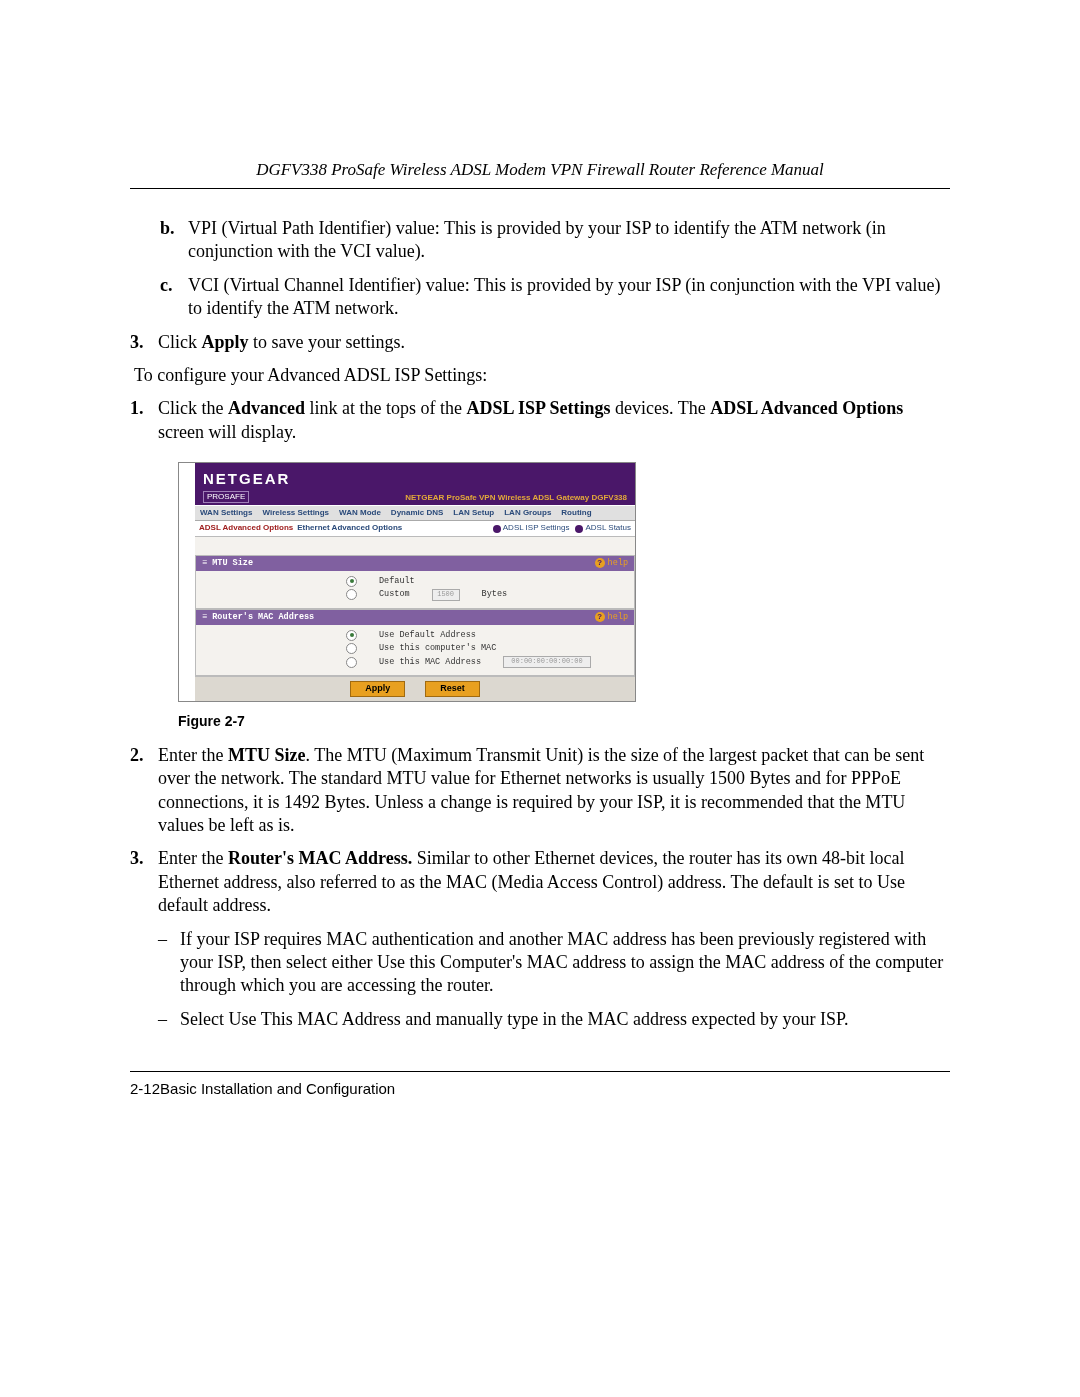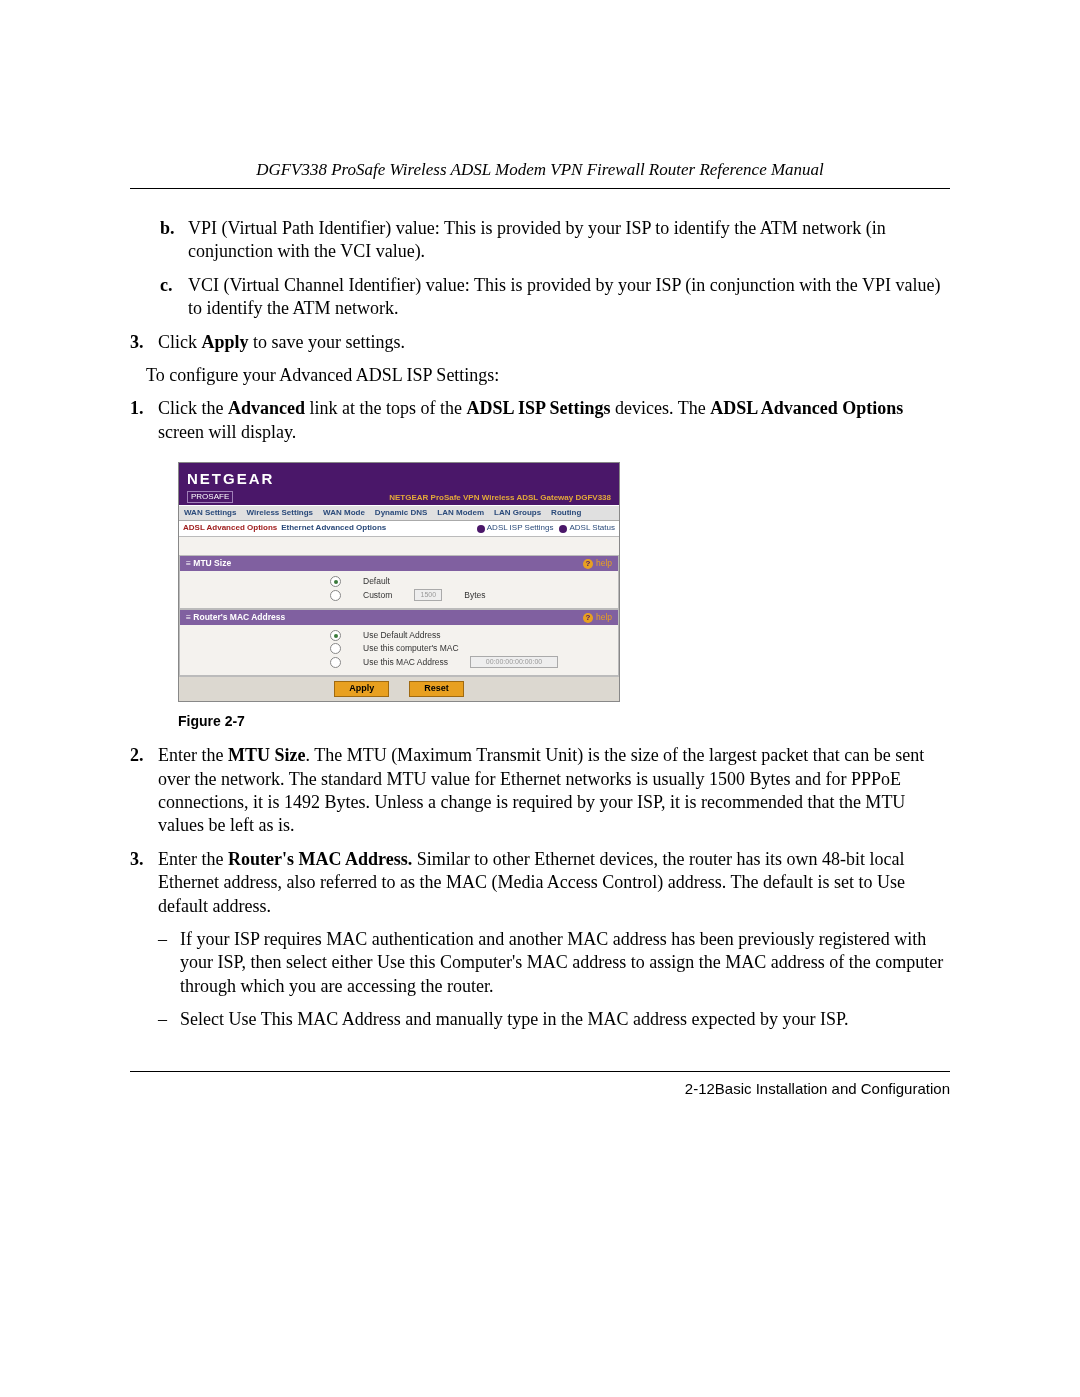--- a/index.html
+++ b/index.html
@@ -41,38 +41,39 @@
     min-width: 28px;
     font-weight: bold;
   }
   .li-dash {
     min-width: 22px;
   }
   .li-content {
     flex: 1;
   }
   .indent-b { padding-left: 30px; }
-  .para { margin: 8px 16px; }
+  .para { margin: 8px 4px; }
   .bold { font-weight: bold; }
   .figure-caption {
     font-family: Arial, Helvetica, sans-serif;
     font-size: 14px;
     font-weight: bold;
     margin: 10px 0 14px 48px;
   }
 
   
   .embed {
     width: 440px;
     margin: 18px 0 6px 48px;
     border: 1px solid #888;
     font-family: Arial, Helvetica, sans-serif;
     font-size: 9px;
     color: #333;
     background: #fff;
+    padding-left: 16px;
   }
   .ng-header {
     background: #4a1769;
     color: #fff;
     padding: 6px 8px 2px 8px;
     display: flex;
     justify-content: space-between;
     align-items: flex-end;
   }
   .ng-logo {
@@ -135,20 +136,21 @@
   .ng-nav3-right { display: flex; gap: 6px; }
   .ng-nav3-right span { color: #2a4a7a; display: flex; align-items: center; gap: 2px; white-space: nowrap; }
   .dot {
     width: 8px; height: 8px; background: #4a1769; border-radius: 50%;
     display: inline-block;
   }
   .ng-spacer { height: 18px; background: #f4f2ee; }
   .ng-section {
     margin: 0;
     border: 1px solid #bbb;
+    font-family: Liberation Mono, monospace;
   }
   .ng-section-hd {
     background: #8060a0;
     color: #fff;
     font-weight: bold;
     font-size: 8.5px;
     padding: 2px 6px;
     display: flex;
     justify-content: space-between;
     align-items: center;
@@ -208,21 +210,21 @@
     padding: 1px 14px;
   }
 
   .footer-hr {
     border: none;
     border-top: 1.5px solid #000;
     margin: 30px 0 8px 0;
   }
   .footer-row {
     display: flex;
-    justify-content: flex-end;
+    justify-content: flex-start;
     font-family: Arial, Helvetica, sans-serif;
     font-size: 15px;
   }
   .footer-version {
     text-align: center;
     font-style: italic;
     font-family: "Times New Roman", serif;
     font-size: 16px;
     margin-top: 14px;
   }
@@ -268,21 +270,21 @@
           <div class="ng-logo">NETGEAR</div>
           <div class="ng-sub">PROSAFE</div>
         </div>
         <div class="ng-prod">NETGEAR ProSafe VPN Wireless ADSL Gateway DGFV338</div>
       </div>
       <div class="ng-nav2">
         <span>WAN Settings</span>
         <span>Wireless Settings</span>
         <span>WAN Mode</span>
         <span>Dynamic DNS</span>
-        <span>LAN Modem</span>
+        <span>LAN Setup</span>
         <span>LAN Groups</span>
         <span>Routing</span>
       </div>
       <div class="ng-nav3">
         <div class="ng-nav3-left">
           <span>ADSL Advanced Options</span>
           <span>Ethernet Advanced Options</span>
         </div>
         <div class="ng-nav3-right">
           <span>

